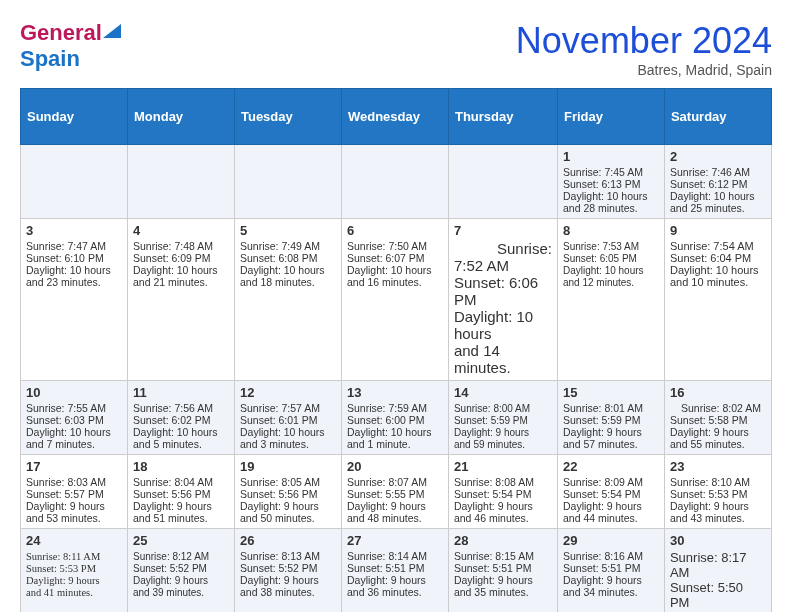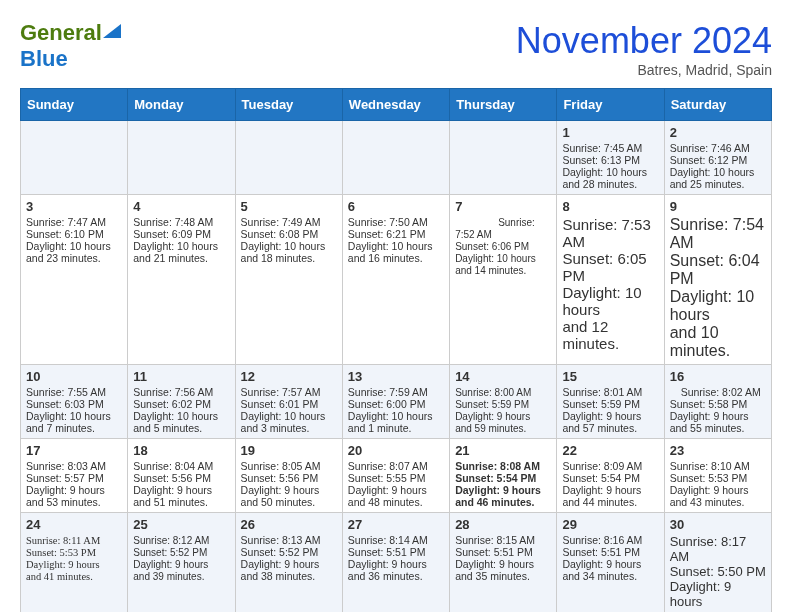--- a/index.html
+++ b/index.html
@@ -33,21 +33,21 @@
       color: #555;
     }
     table {
       width: 100%;
       border-collapse: collapse;
     }
     thead tr th {
       background-color: #2276c3;
       color: #fff;
       text-align: left;
-      padding: 8px 6px;
+      padding: 20px 6px;
       font-size: 13px;
       border: 1px solid #1a65a8;
     }
     tbody tr td {
       border: 1px solid #ccc;
       vertical-align: top;
       padding: 4px 5px;
       font-size: 10.5px;
       color: #333;
       min-height: 80px;
@@ -65,27 +65,27 @@
       display: block;
       margin-bottom: 2px;
     }
   </style>
 </head>
 <body>
 
 <div class="header">
   <div class="logo">
     <div class="logo-line1">
-      <span style="font-size:22px;font-weight:bold;color:#4d7c0f;">General</span>
+      <span style="font-size:22px;font-weight:bold;color:#be185d;">General</span>
       <svg width="18" height="14" viewBox="0 0 18 14" style="margin-left:1px;margin-top:-4px;">
         <polygon points="0,14 18,0 18,14" fill="#1a73c8"></polygon>
       </svg>
     </div>
     <div>
-      <span style="font-size:22px;font-weight:bold;color:#1a73c8;">Blue</span>
+      <span style="font-size:22px;font-weight:bold;color:#1a73c8;">Spain</span>
     </div>
   </div>
   <div class="title-block">
     <div class="month-title">November 2024</div>
     <div class="subtitle">Batres, Madrid, Spain</div>
   </div>
 </div>
 
 <table>
   <thead>
@@ -122,32 +122,32 @@
 and 23 minutes.</span></td>
         <td><span class="day-num">4</span><span style="white-space: pre-line; font-size: 10.5px;">Sunrise: 7:48 AM
 Sunset: 6:09 PM
 Daylight: 10 hours
 and 21 minutes.</span></td>
         <td><span class="day-num">5</span><span style="white-space: pre-line; font-size: 10.5px;">Sunrise: 7:49 AM
 Sunset: 6:08 PM
 Daylight: 10 hours
 and 18 minutes.</span></td>
         <td><span class="day-num">6</span><span style="white-space: pre-line; font-size: 10.5px;">Sunrise: 7:50 AM
-Sunset: 6:21 PM
+Sunset: 6:07 PM
 Daylight: 10 hours
 and 16 minutes.</span></td>
-        <td><span class="day-num">7</span><span style="white-space: pre-line; font-size: 10px; margin-left: 43px;">Sunrise: 7:52 AM
+        <td><span class="day-num">7</span><span style="white-space: pre-line; font-size: 15px; margin-left: 43px;">Sunrise: 7:52 AM
 Sunset: 6:06 PM
 Daylight: 10 hours
 and 14 minutes.</span></td>
-        <td><span class="day-num">8</span><span style="white-space: pre-line; font-size: 15px; margin-top: 23px;">Sunrise: 7:53 AM
+        <td><span class="day-num">8</span><span style="white-space: pre-line; font-size: 10px; margin-top: 23px;">Sunrise: 7:53 AM
 Sunset: 6:05 PM
 Daylight: 10 hours
 and 12 minutes.</span></td>
-        <td><span class="day-num">9</span><span style="white-space: pre-line; font-size: 16px;">Sunrise: 7:54 AM
+        <td><span class="day-num">9</span><span style="white-space: pre-line; font-size: 11px;">Sunrise: 7:54 AM
 Sunset: 6:04 PM
 Daylight: 10 hours
 and 10 minutes.</span></td>
       </tr>
       <tr>
         <td><span class="day-num">10</span><span style="white-space: pre-line; font-size: 10.5px;">Sunrise: 7:55 AM
 Sunset: 6:03 PM
 Daylight: 10 hours
 and 7 minutes.</span></td>
         <td><span class="day-num">11</span><span style="white-space: pre-line; font-size: 10.5px;">Sunrise: 7:56 AM
@@ -185,21 +185,21 @@
 Daylight: 9 hours
 and 51 minutes.</span></td>
         <td><span class="day-num">19</span><span style="white-space: pre-line; font-size: 10.5px;">Sunrise: 8:05 AM
 Sunset: 5:56 PM
 Daylight: 9 hours
 and 50 minutes.</span></td>
         <td><span class="day-num">20</span><span style="white-space: pre-line; font-size: 10.5px;">Sunrise: 8:07 AM
 Sunset: 5:55 PM
 Daylight: 9 hours
 and 48 minutes.</span></td>
-        <td><span class="day-num">21</span><span style="white-space: pre-line; font-size: 10.5px; font-weight: bold;">Sunrise: 8:08 AM
+        <td><span class="day-num">21</span><span style="white-space: pre-line; font-size: 10.5px;">Sunrise: 8:08 AM
 Sunset: 5:54 PM
 Daylight: 9 hours
 and 46 minutes.</span></td>
         <td><span class="day-num">22</span><span style="white-space: pre-line; font-size: 10.5px;">Sunrise: 8:09 AM
 Sunset: 5:54 PM
 Daylight: 9 hours
 and 44 minutes.</span></td>
         <td><span class="day-num">23</span><span style="white-space: pre-line; font-size: 10.5px;">Sunrise: 8:10 AM
 Sunset: 5:53 PM
 Daylight: 9 hours

